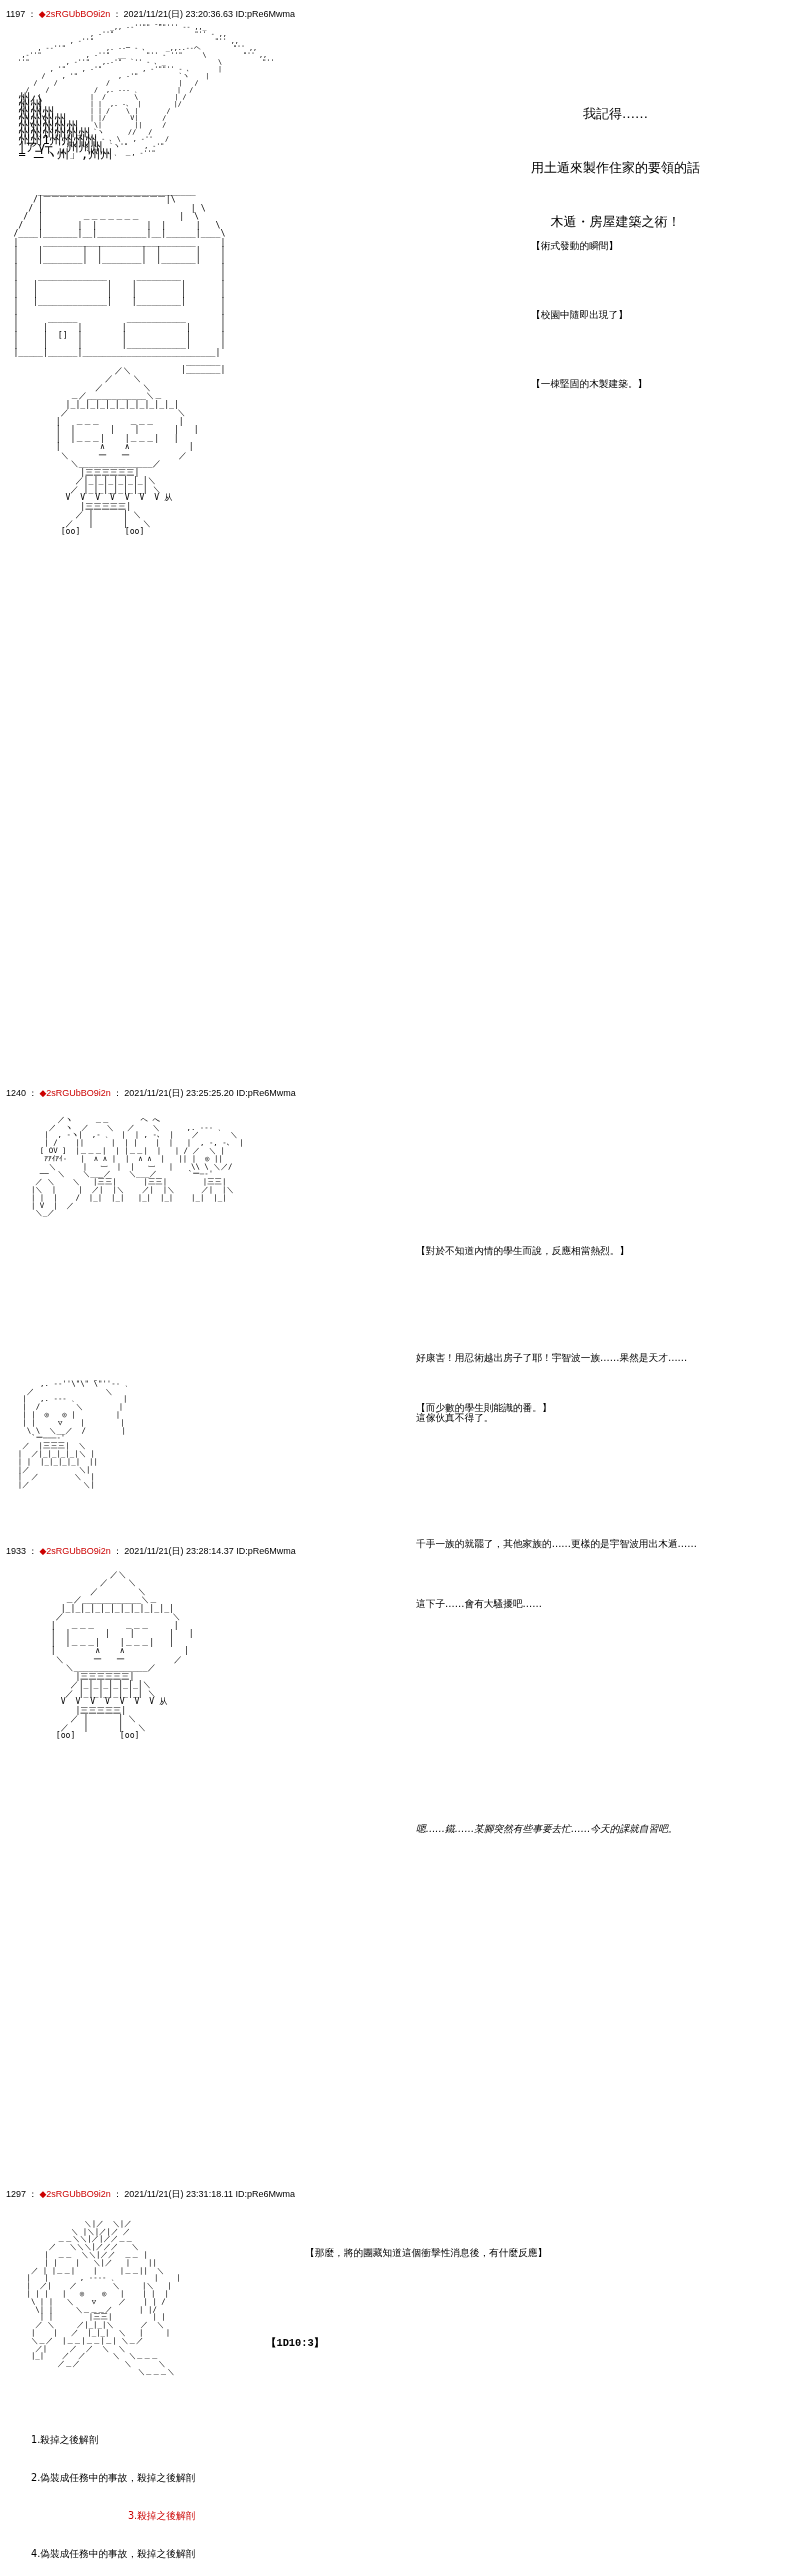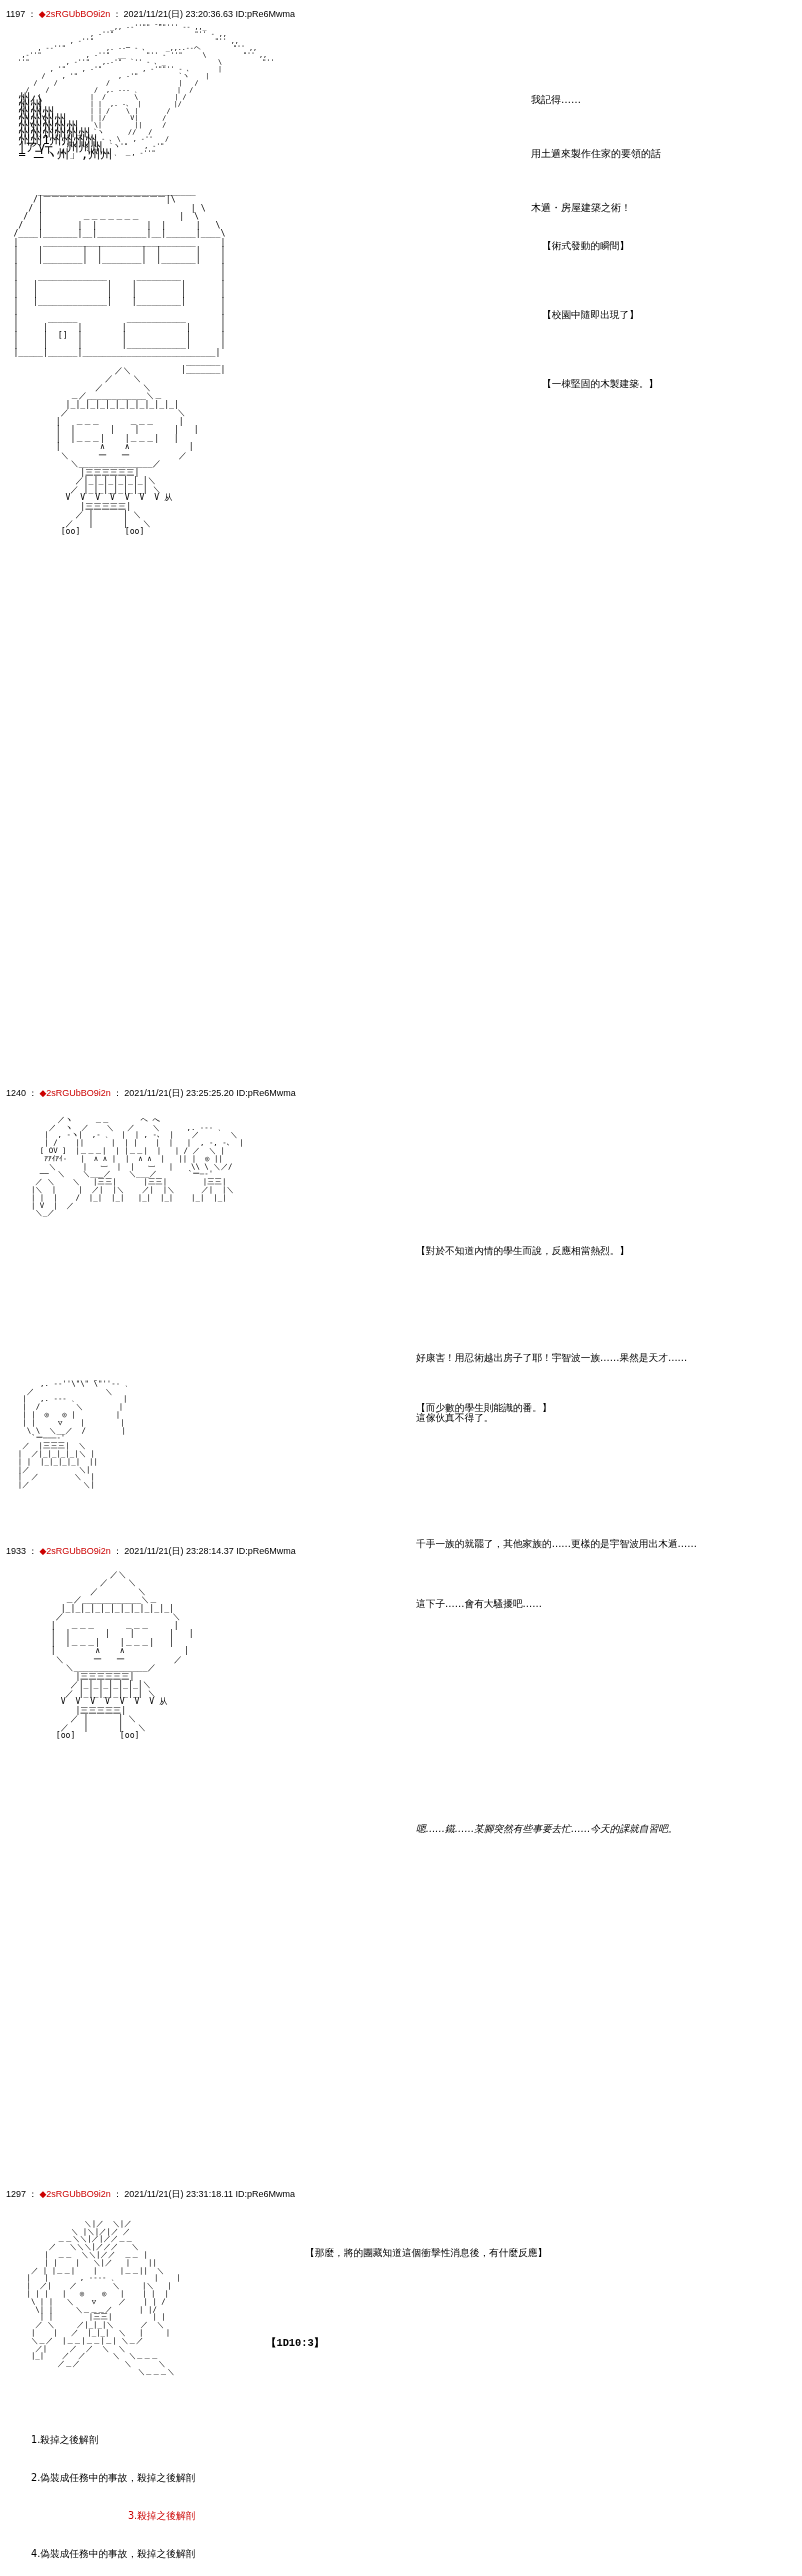--- a/index.html
+++ b/index.html
@@ -107,21 +107,21 @@
   <div class="aa" style="top:95px; left:10.4px; font-size:12px; line-height:7px;margin-left:8px;">州ハ
 州州
 州州州
 州州州州
 州州州州州
 州州州州州州
 州州1州州州州
 |アγ┬ ,州州州
 = ニヽ州」,州州</div>
 
-  <div class="text-block" style="top:55px; left:531px; font-size:10px; line-height:18px;">
+  <div class="text-block" style="top:69px; left:531px; font-size:13px; line-height:18px;text-align:center;">
     <span class="line">我記得……</span>
     <span class="line">用土遁來製作住家的要領的話</span>
     <span class="line">木遁・房屋建築之術！</span>
   </div>
 
   <div class="aa" style="top:178px; left:13.4px; font-size:8.2px; line-height:8.5px;">
      ________________________________
     /|￣￣￣￣￣￣￣￣￣￣￣￣￣￣￣|\
    / |                              | \
   /  |        ＿＿＿＿＿＿＿        |  \
@@ -138,21 +138,21 @@
 |                                         |
 |      ______          ____________       |
 |     |      |        |            |      |
 |     |  []  |        |            |      |
 |     |      |        |____________|      |
 |_____|______|___________________________|
                                    _______
                                   |_______|
   </div>
 
-  <div class="text-block" style="top:188px; left:531px; font-size:9.7px; line-height:23px;margin-left:11px;">
+  <div class="text-block" style="top:188px; left:531px; font-size:9.7px; line-height:23px;">
     <span class="line">【術式發動的瞬間】</span>
     <span class="line">【校園中隨即出現了】</span>
     <span class="line">【一棟堅固的木製建築。】</span>
   </div>
 
   <div class="aa" style="top:357px; left:36px; font-size:8.2px; line-height:8.5px;">
                 ／＼
               ／    ＼
             ／        ＼
        ＿／____________＼＿

